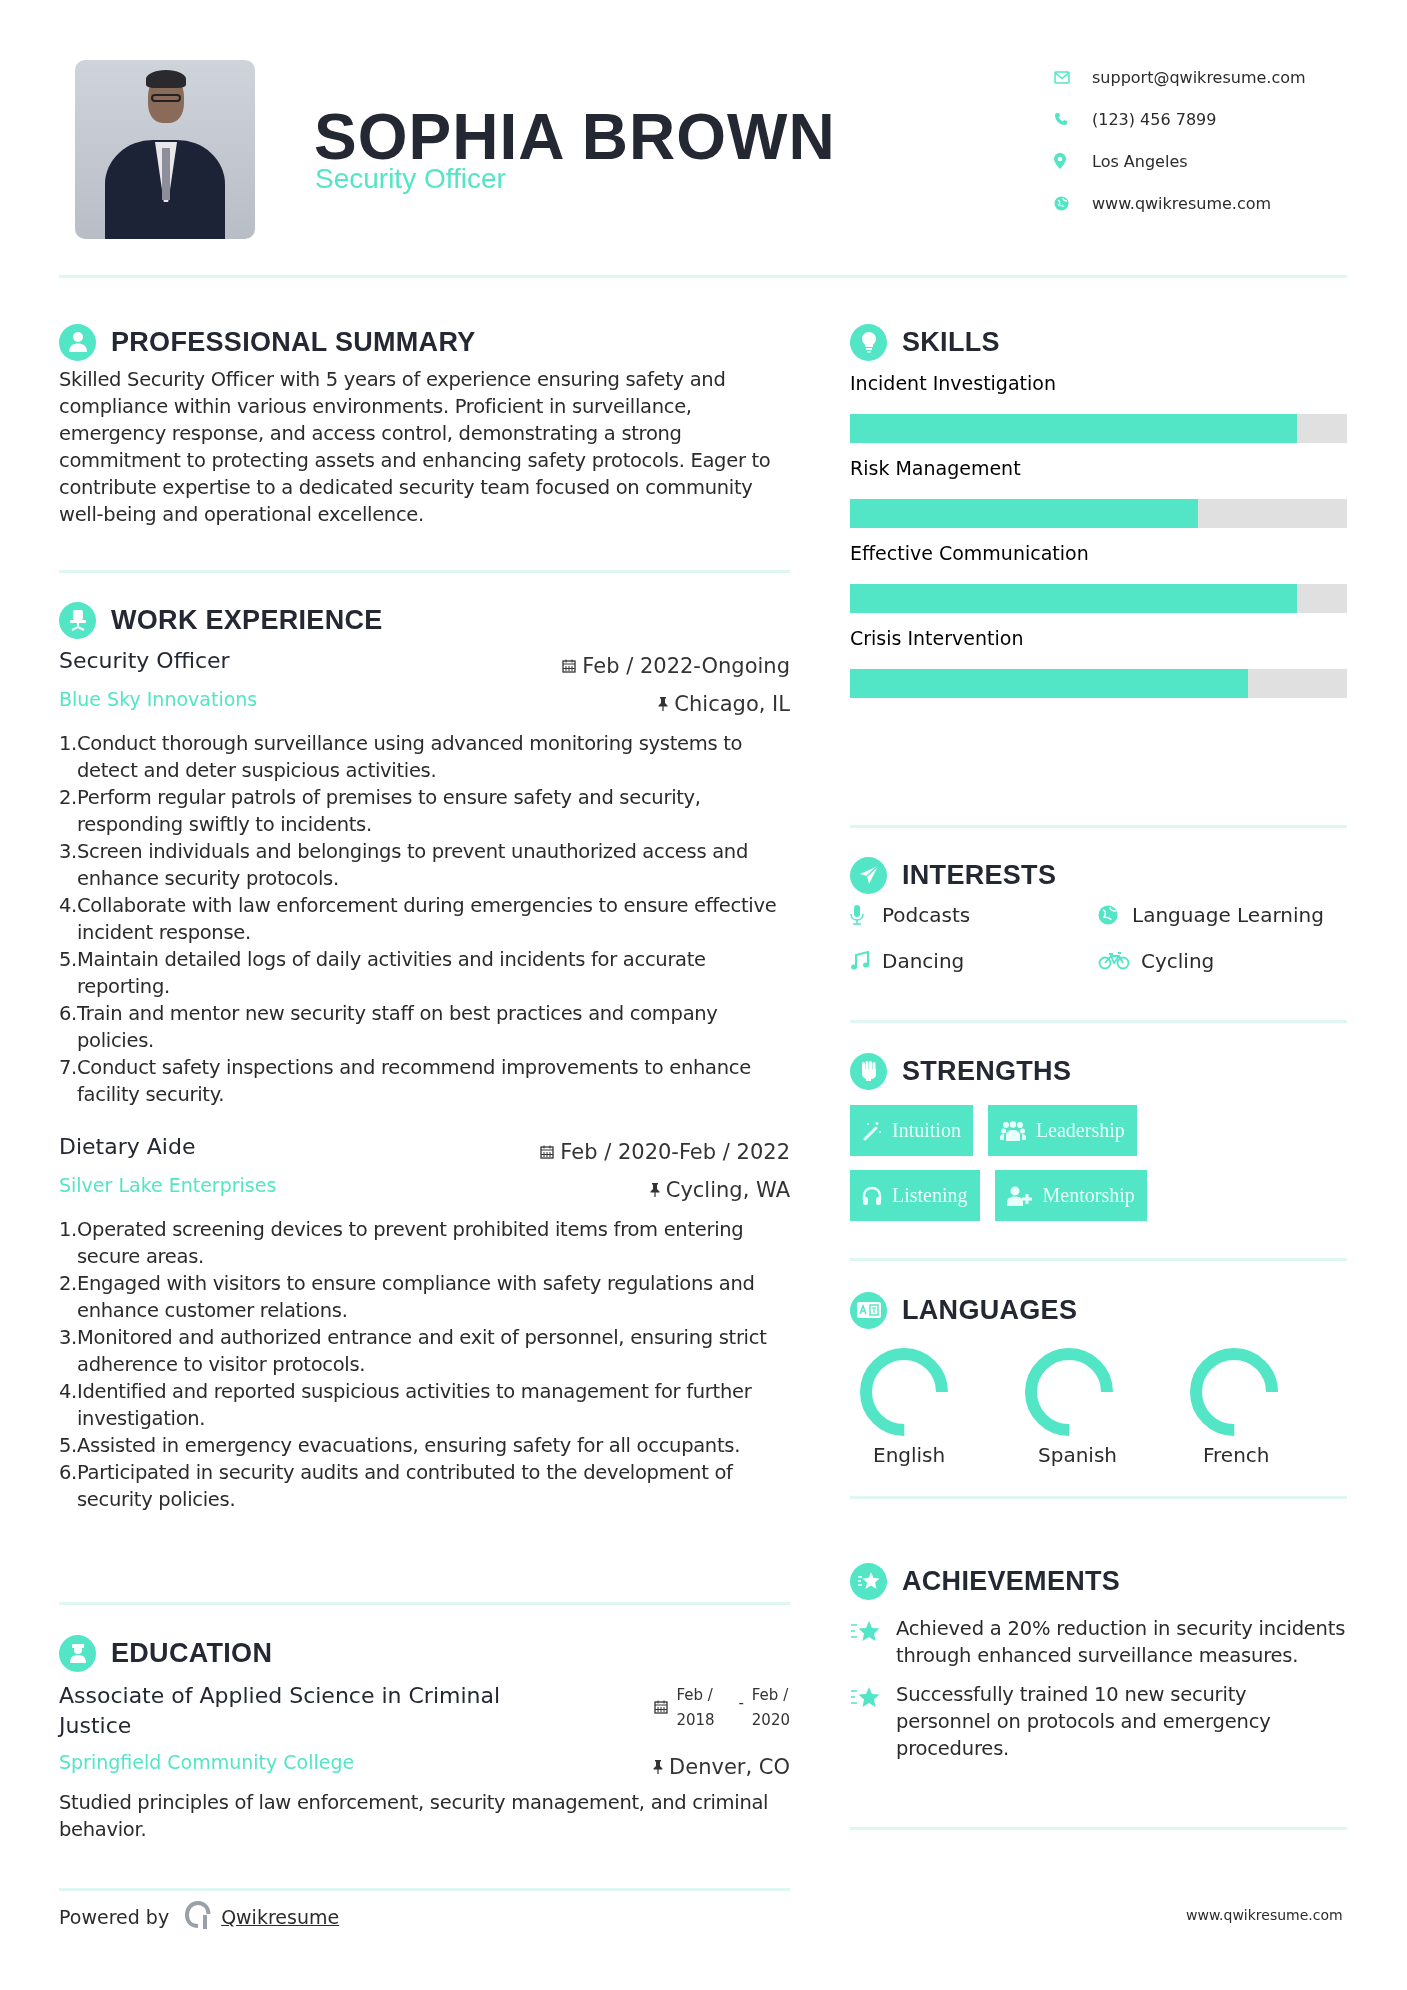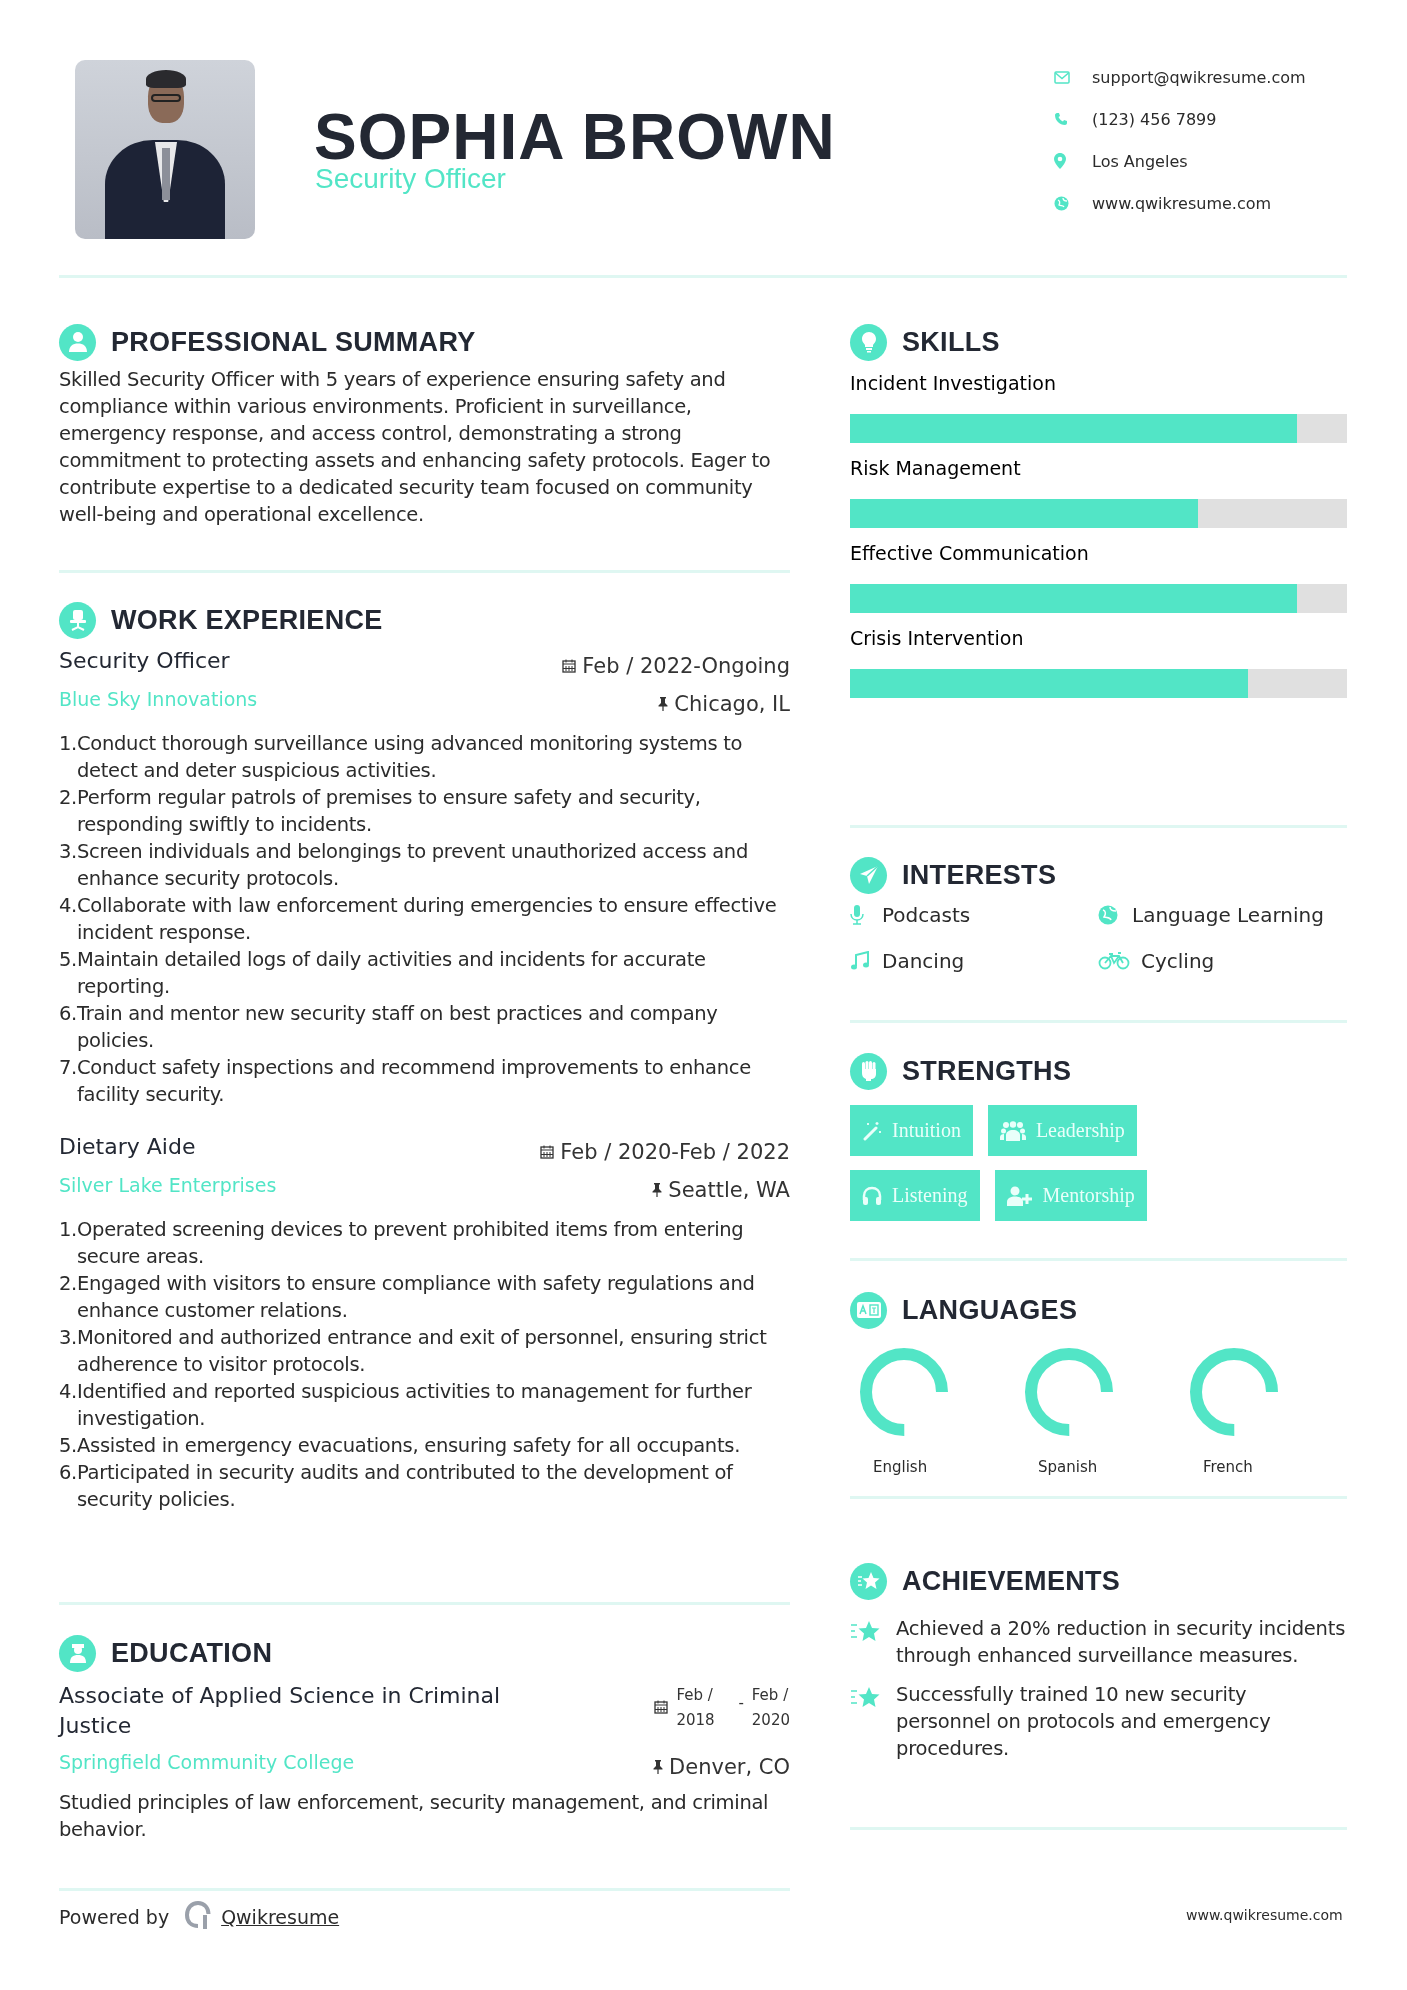--- a/index.html
+++ b/index.html
@@ -54,21 +54,21 @@
   .interest { display: flex; align-items: center; font-size: 20px; color: #2b2b2b; height: 32px; }
   .interest .ic { width: 32px; display: flex; align-items: center; }
 
   .chips { display: flex; flex-wrap: wrap; gap: 14px 15px; width: 420px; margin-top: 14px; }
   .chip { background: #52e5c6; color: #e9fffa; font-size: 20px; height: 51px; display: flex; align-items: center; padding: 0 12px; font-family: Liberation Serif, serif; }
   .chip .ic { margin-right: 10px; display: flex; align-items: center; }
 
   .langs { display: flex; margin-top: 16px; }
   .lang { width: 165px; display: flex; flex-direction: column; align-items: flex-start; }
   .lang svg { margin-left: 8px; }
-  .lang .lbl { font-size: 15px; color: #2b2b2b; margin-top: 20px; margin-left: 23px; }
+  .lang .lbl { font-size: 20px; color: #2b2b2b; margin-top: 5px; margin-left: 23px; }
 
   .ach { display: flex; margin-top: 14px; }
   .ach .ic { width: 46px; flex: none; padding-top: 4px; }
   .ach .txt { font-size: 19.5px; line-height: 27px; color: #2b2b2b; letter-spacing: -0.2px; }
 
   .footer-left { left: 59px; top: 1900px; display: flex; align-items: center; font-size: 19px; color: #2b2b2b; }
   .footer-right { left: 1186px; top: 1907px; font-size: 14px; color: #2b2b2b; }
   .brand-link { text-decoration: underline; margin-left: 8px; color: #2b2b2b; }
 </style>
 </head>
@@ -225,21 +225,21 @@
     </span>
   </div>
   <div class="job-head" style="margin-top:10px;">
     <span class="company">Silver Lake Enterprises</span>
     <span class="job-meta" style="margin-top:4px;">
       <span>
         <svg width="10" height="14" viewBox="0 0 10 14">
             <path d="M2 0 H8 V1.5 H7 V6 L9.5 8.5 V9.5 H5.6 V14 H4.4 V9.5 H0.5 V8.5 L3 6 V1.5 H2 Z" fill="#333"></path>
           </svg>
       </span>
-      <span>Seattle, WA</span>
+      <span>Cycling, WA</span>
     </span>
   </div>
   <ol class="duties" style="margin-top:14px;">
     <li>
         <span class="num">1.</span>
         <span>Operated screening devices to prevent prohibited items from entering secure areas.</span>
       </li>
     <li>
         <span class="num">2.</span>
         <span>Engaged with visitors to ensure compliance with safety regulations and enhance customer relations.</span>

